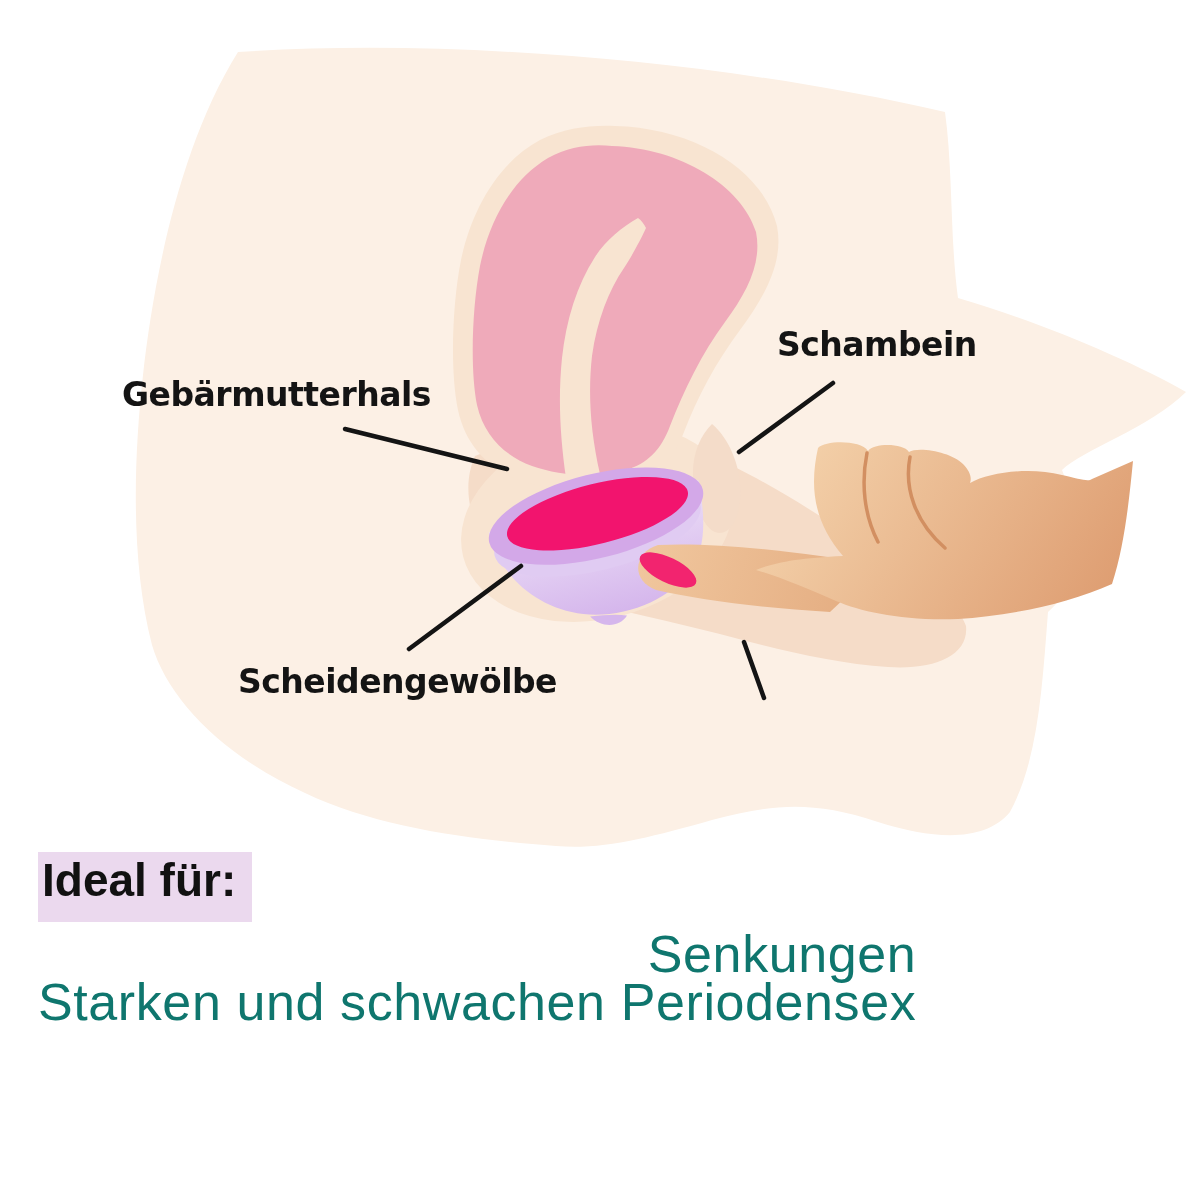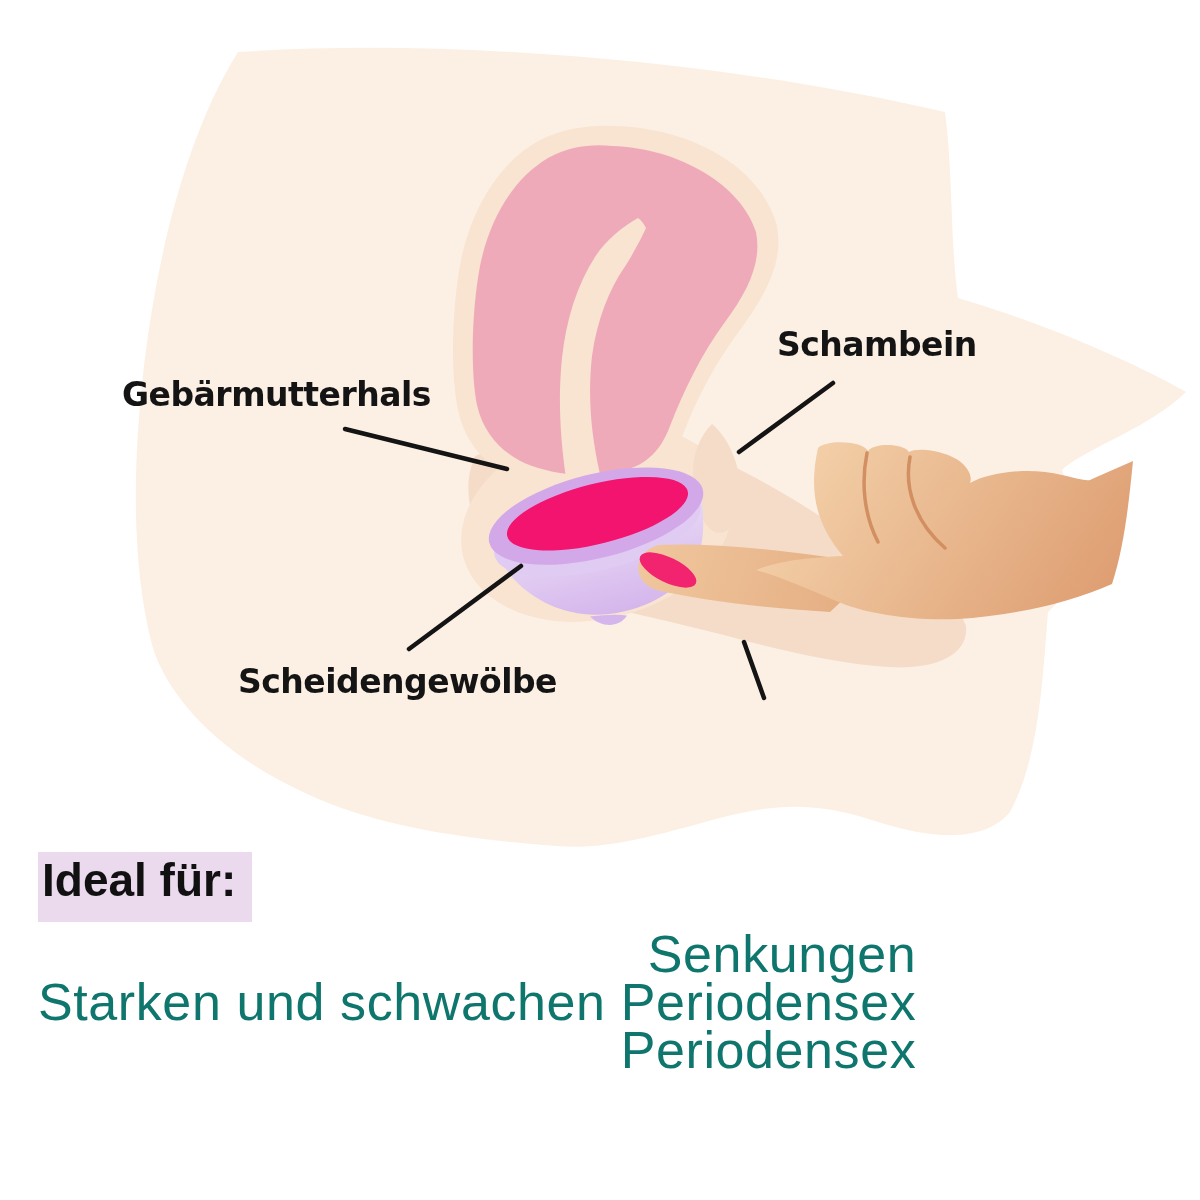--- a/index.html
+++ b/index.html
@@ -156,16 +156,15 @@
 
   <div class="ana-label" style="left:122px;top:375px;">Gebärmutterhals</div>
   <div class="ana-label" style="left:777px;top:325px;">Schambein</div>
   <div class="ana-label" style="left:238px;top:662px;">Scheidengewölbe</div>
 
   <div class="ideal-block">
     <h2 class="ideal-heading">Ideal für:</h2>
     <div class="ideal-items">
       <div class="ideal-item">Senkungen</div>
       <div class="ideal-item">Starken und schwachen Periodensex</div>
-      <div class="ideal-item">Periodensex</div>
     </div>
   </div>
 </div>
 
 </body></html>

